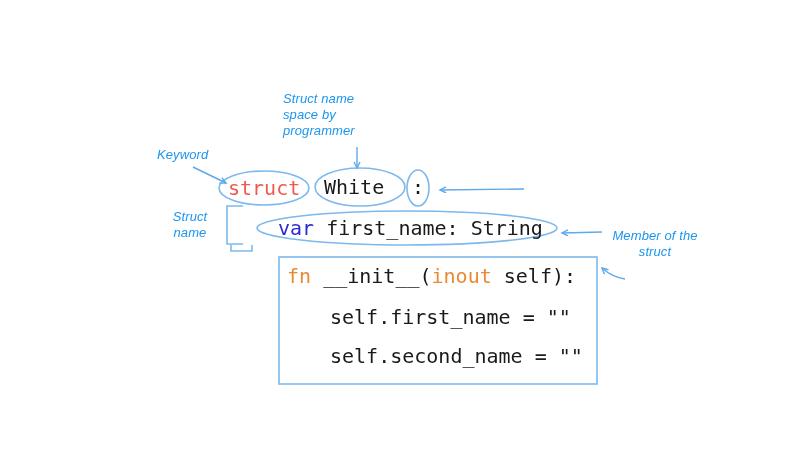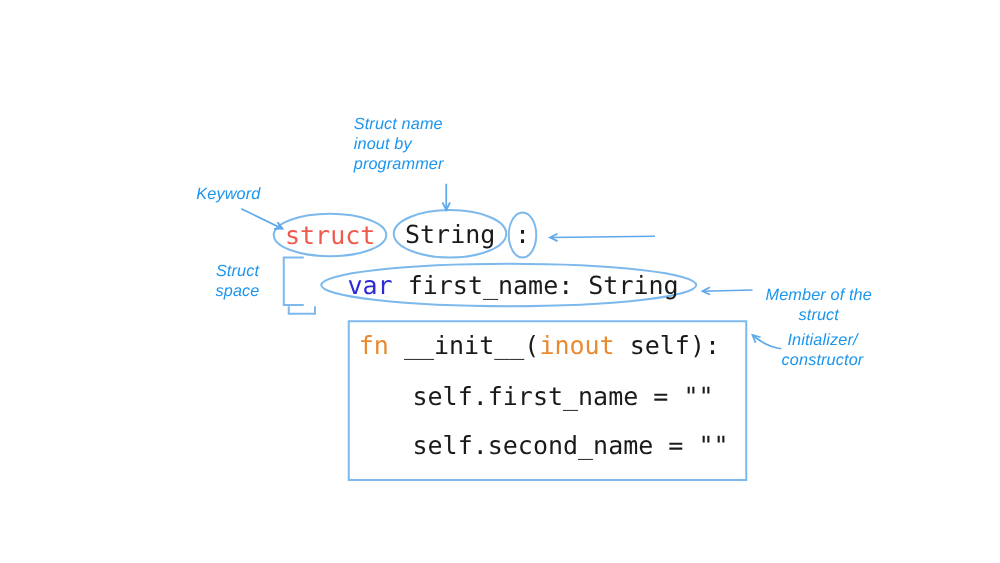--- a/index.html
+++ b/index.html
@@ -41,46 +41,42 @@
 
     <line class="arrow" x1="357" y1="147" x2="357" y2="168" marker-end="url(#ah)"></line>
     <line class="arrow" x1="193" y1="167" x2="226" y2="183" marker-end="url(#ah)"></line>
     <line class="arrow" x1="524" y1="189" x2="440" y2="190" marker-end="url(#ah)"></line>
     <line class="arrow" x1="602" y1="232" x2="562" y2="233" marker-end="url(#ah)"></line>
     <path class="arrow" d="M625,279 Q612,277 602,268" marker-end="url(#ah)"></path>
   </svg>
 
   <div class="note" style="left:283px;top:91px;">
     <div>Struct name</div>
-    <div>inout by</div>
+    <div>space by</div>
     <div>programmer</div>
   </div>
 
   <div class="note" style="left:157px;top:147px;"><span>Keyword</span></div>
 
 
   <div class="note center" style="left:585px;top:213px;width:140px;margin-top:15px;">
     <div>Member of the</div>
     <div>struct</div>
   </div>
 
-  <div class="note center" style="left:588px;top:264px;width:140px;">
-    <div>Initializer/</div>
-    <div>constructor</div>
-  </div>
 
   <div class="note center" style="left:162px;top:209px;width:56px;">
     <div>Struct</div>
-    <div>space</div>
+    <div>name</div>
   </div>
 
 
   <div class="code kw-red" style="left:228px;top:177px;"><span>struct</span></div>
 
-  <div class="code" style="left:324px;top:176px;"><span>String</span></div>
+  <div class="code" style="left:324px;top:176px;"><span>White</span></div>
 
   <div class="code" style="left:412px;top:176px;"><span>:</span></div>
 
   <div class="code" style="left:287px;top:265px;"><span class="kw-orange">fn</span><span> __init__(</span><span class="kw-orange">inout</span><span> self):</span></div>
 
   <div class="code" style="left:278px;top:217px;"><span class="kw-blue">var</span><span> first_name: String</span></div>
 
   <div class="code" style="left:330px;top:306px;"><span>self.first_name = ""</span></div>
 
   <div class="code" style="left:330px;top:345px;"><span>self.second_name = ""</span></div>

